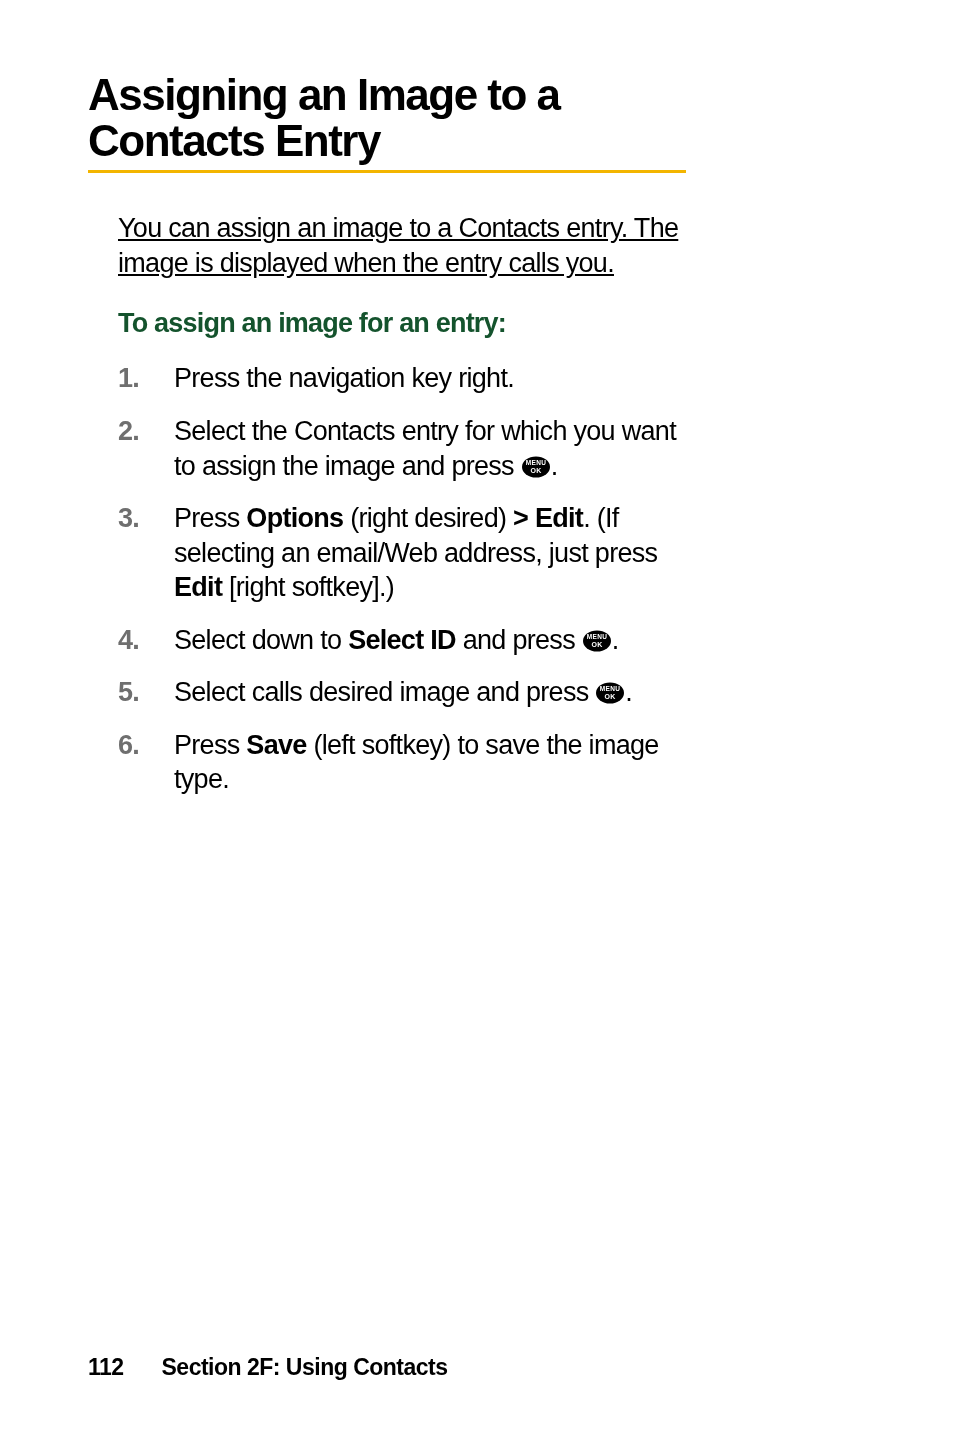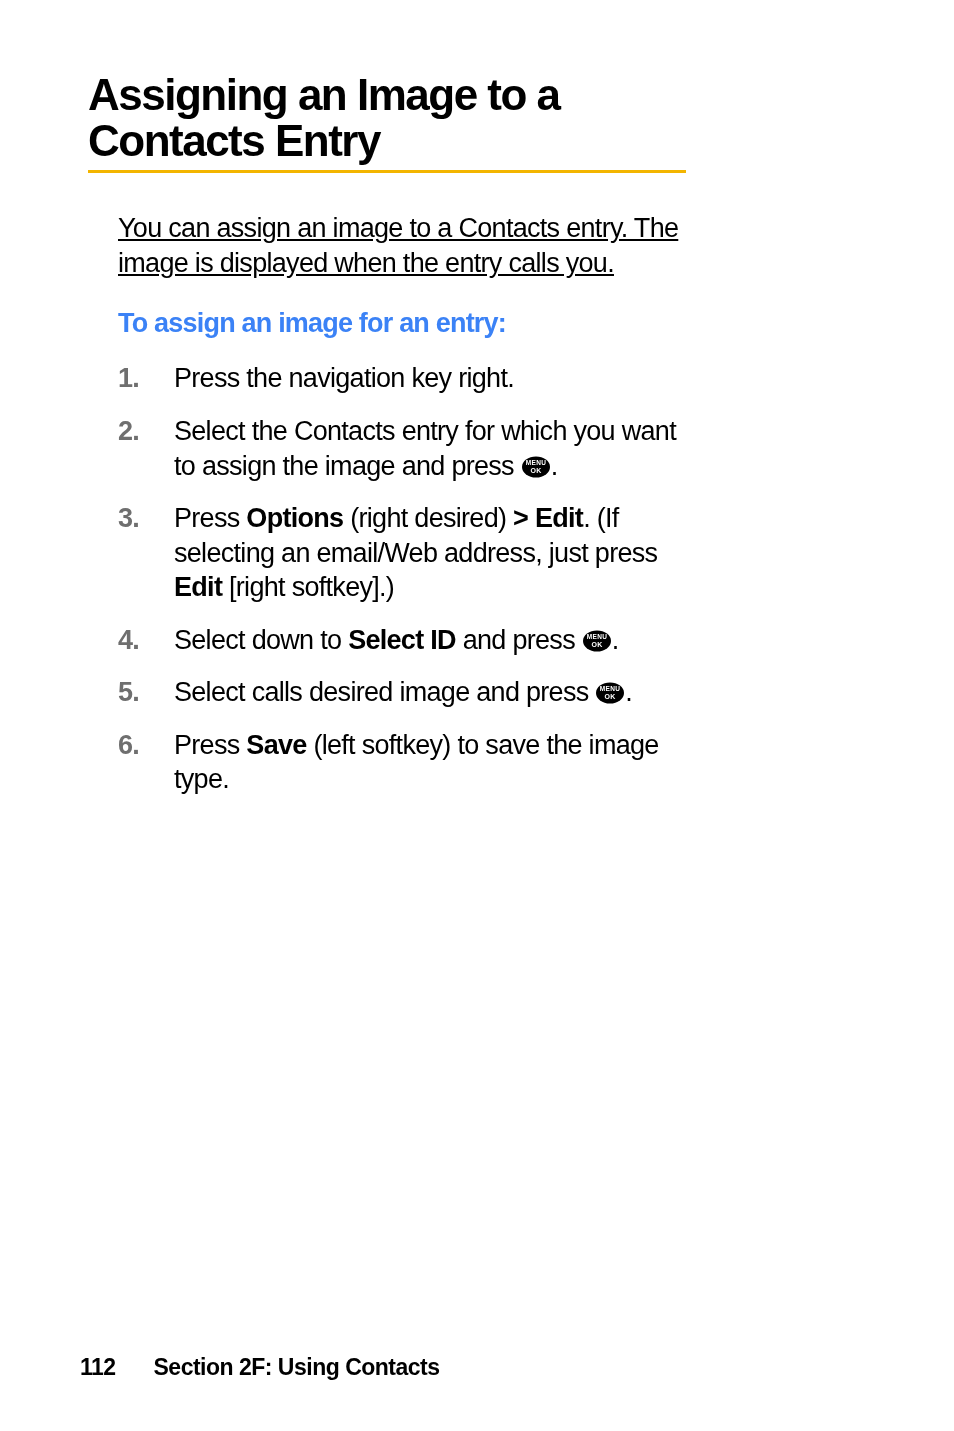--- a/index.html
+++ b/index.html
@@ -32,21 +32,21 @@
   .intro {
     font-size: 27px;
     line-height: 1.28;
     letter-spacing: -0.7px;
     margin: 0 0 28px 30px;
     text-decoration: underline;
   }
   .subhead {
     font-size: 27px;
     font-weight: 700;
-    color: #3b82f6;
+    color: #14532d;
     letter-spacing: -0.8px;
     margin: 0 0 22px 30px;
   }
   ol.steps {
     margin: 0 0 0 30px;
     padding: 0 0 0 56px;
     list-style: none;
     counter-reset: step;
   }
   ol.steps > li {
@@ -74,21 +74,21 @@
     vertical-align: -3px;
     position: relative;
   }
   .menu-ok svg {
     position: absolute;
     left: 0;
     top: 0;
   }
   .footer {
     position: absolute;
-    left: 80px;
+    left: 88px;
     bottom: 50px;
     font-size: 23px;
     font-weight: 700;
     letter-spacing: -0.5px;
   }
   .footer .pg {
     margin-right: 32px;
   }
 </style>
 </head>

